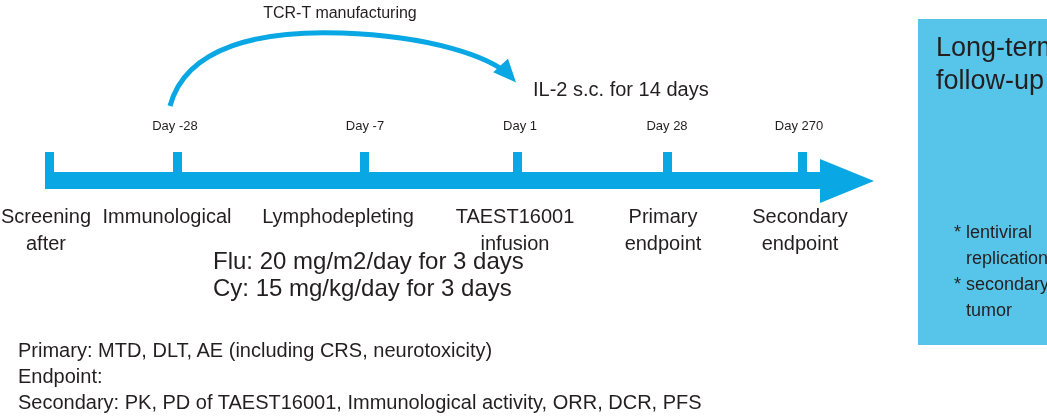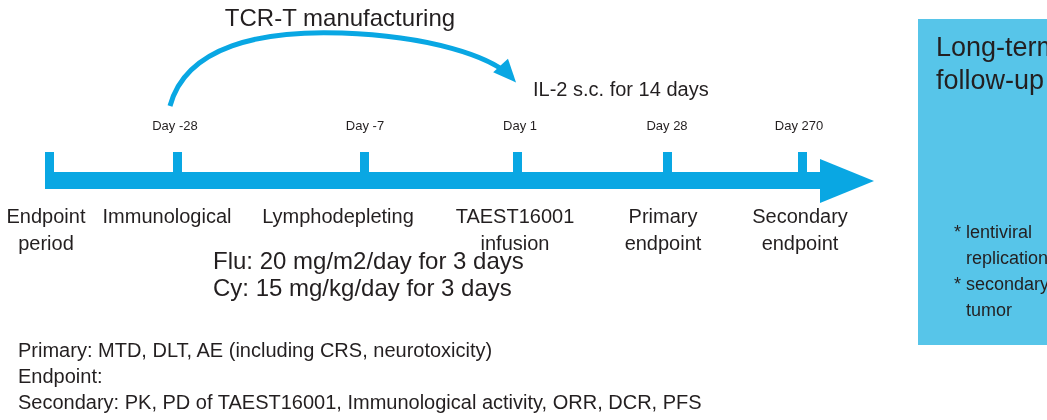--- a/index.html
+++ b/index.html
@@ -10,21 +10,21 @@
   html,body{margin:0;padding:0;}
   body{
     width:1047px;height:420px;position:relative;overflow:hidden;
     background:#ffffff;color:var(--text);
     font-family:"Liberation Sans", sans-serif;
   }
   .abs{position:absolute;}
   .ctr{transform:translateX(-50%);text-align:center;}
 
   
-  .arc-label{top:4px;left:340px;font-size:24px;white-space:nowrap;}
+  .arc-label{top:4px;left:340px;font-size:16px;white-space:nowrap;}
   .arc-svg{left:0;top:0;width:1047px;height:420px;pointer-events:none;}
   .arc-path{stroke:var(--accent);stroke-width:5;fill:none;}
   .arc-head{fill:var(--accent);}
 
   .il2-label{left:533px;top:78px;font-size:20px;white-space:nowrap;}
 
   
   .day{top:118px;font-size:13px;white-space:nowrap;}
 
   
@@ -76,21 +76,21 @@
 
 <div class="abs bar"></div>
 <div class="abs head"></div>
 <div class="abs tick" style="left:45px;"></div>
 <div class="abs tick" style="left:173px;"></div>
 <div class="abs tick" style="left:360px;"></div>
 <div class="abs tick" style="left:513px;"></div>
 <div class="abs tick" style="left:663px;"></div>
 <div class="abs tick" style="left:798px;"></div>
 
-<div class="abs ctr phase" style="left:46px;width:95px;">Endpoint period</div>
+<div class="abs ctr phase" style="left:46px;width:95px;">Screening after</div>
 <div class="abs ctr phase nowrap" style="left:167px;">Immunological</div>
 <div class="abs ctr phase nowrap" style="left:338px;">Lymphodepleting</div>
 <div class="abs ctr phase" style="left:515px;width:130px;">TAEST16001 infusion</div>
 <div class="abs ctr phase" style="left:663px;width:90px;">Primary endpoint</div>
 <div class="abs ctr phase" style="left:800px;width:100px;">Secondary endpoint</div>
 
 <div class="abs regimen">
   <div>Flu: 20 mg/m2/day for 3 days</div>
   <div>Cy: 15 mg/kg/day for 3 days</div>
 </div>

